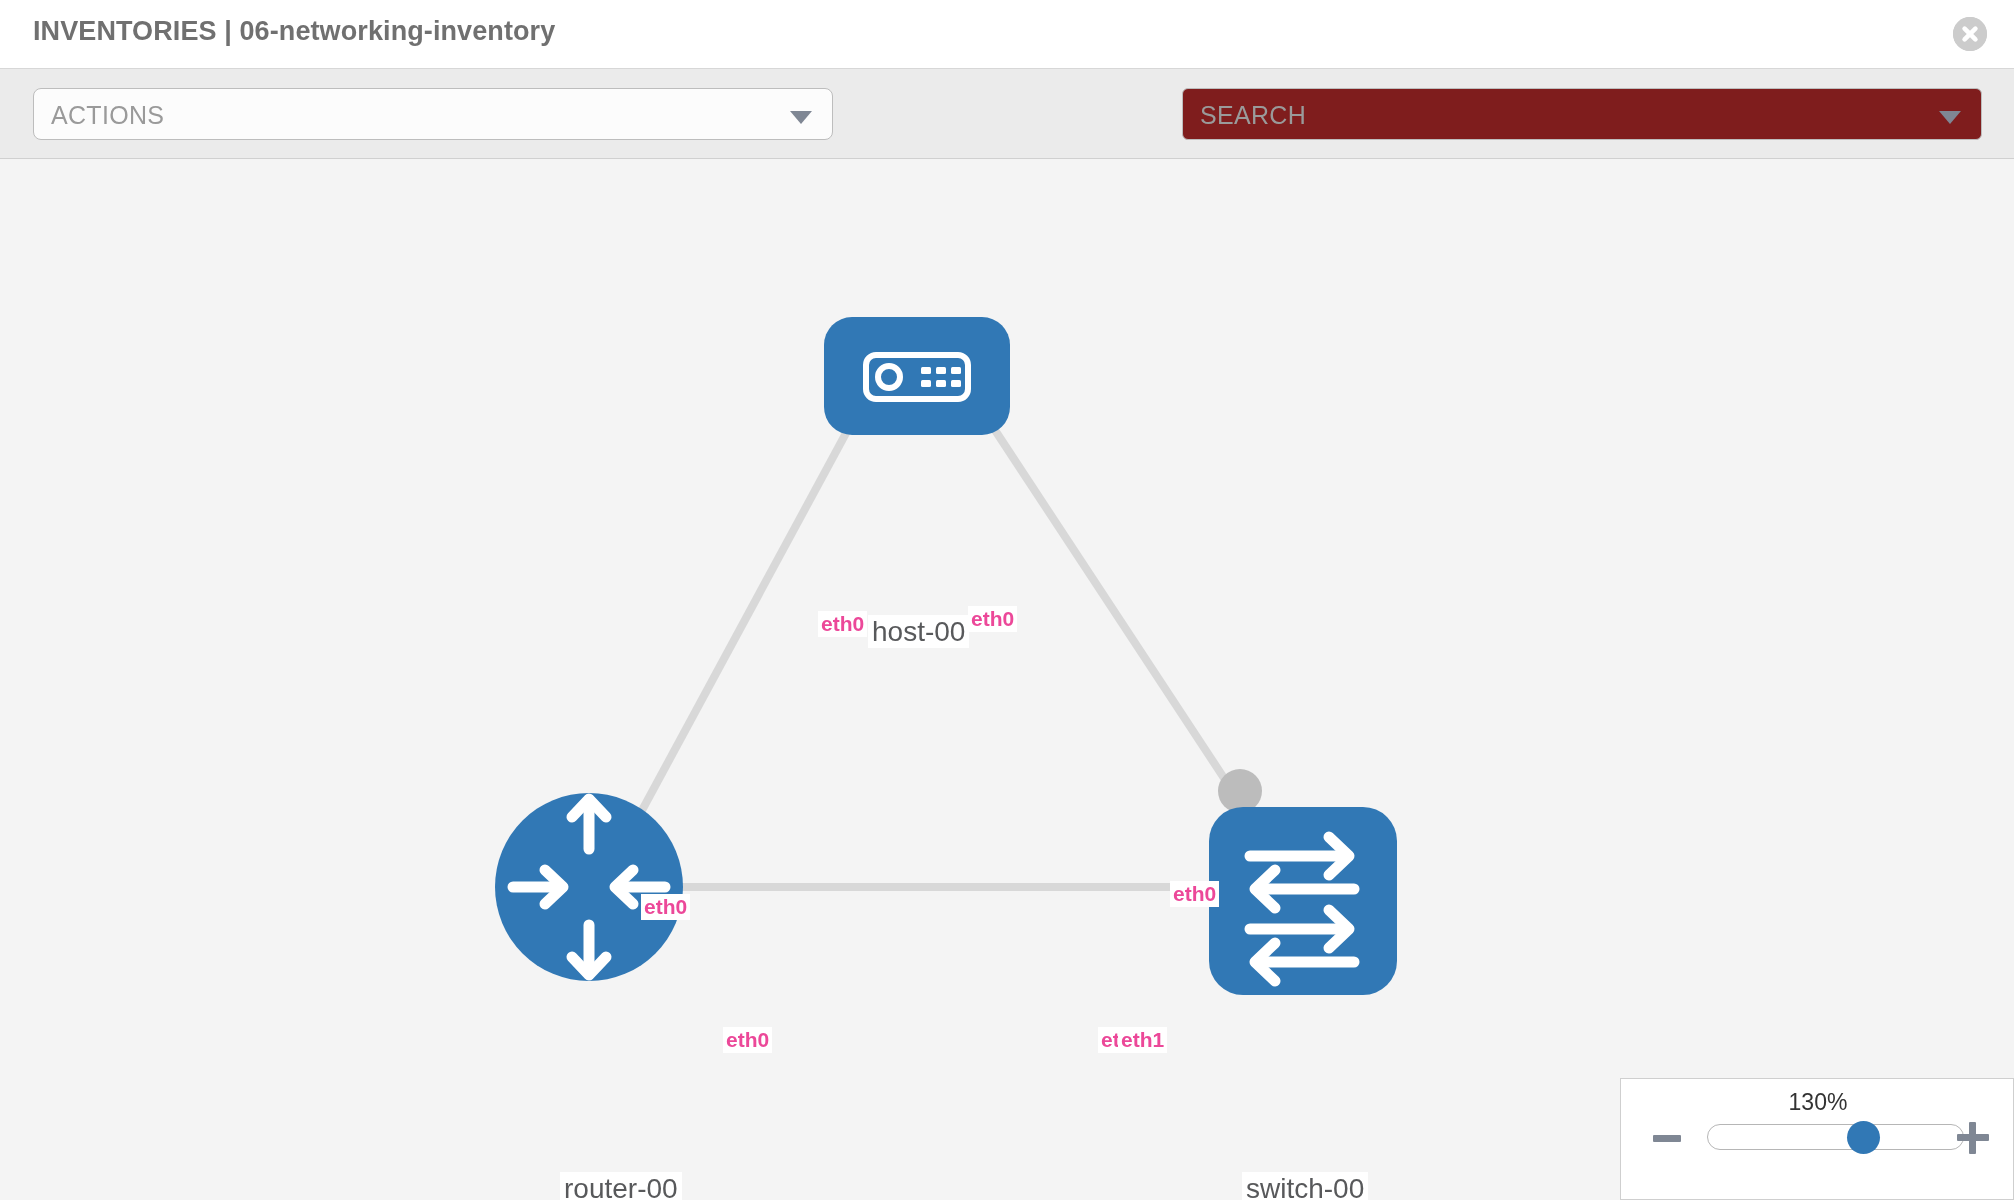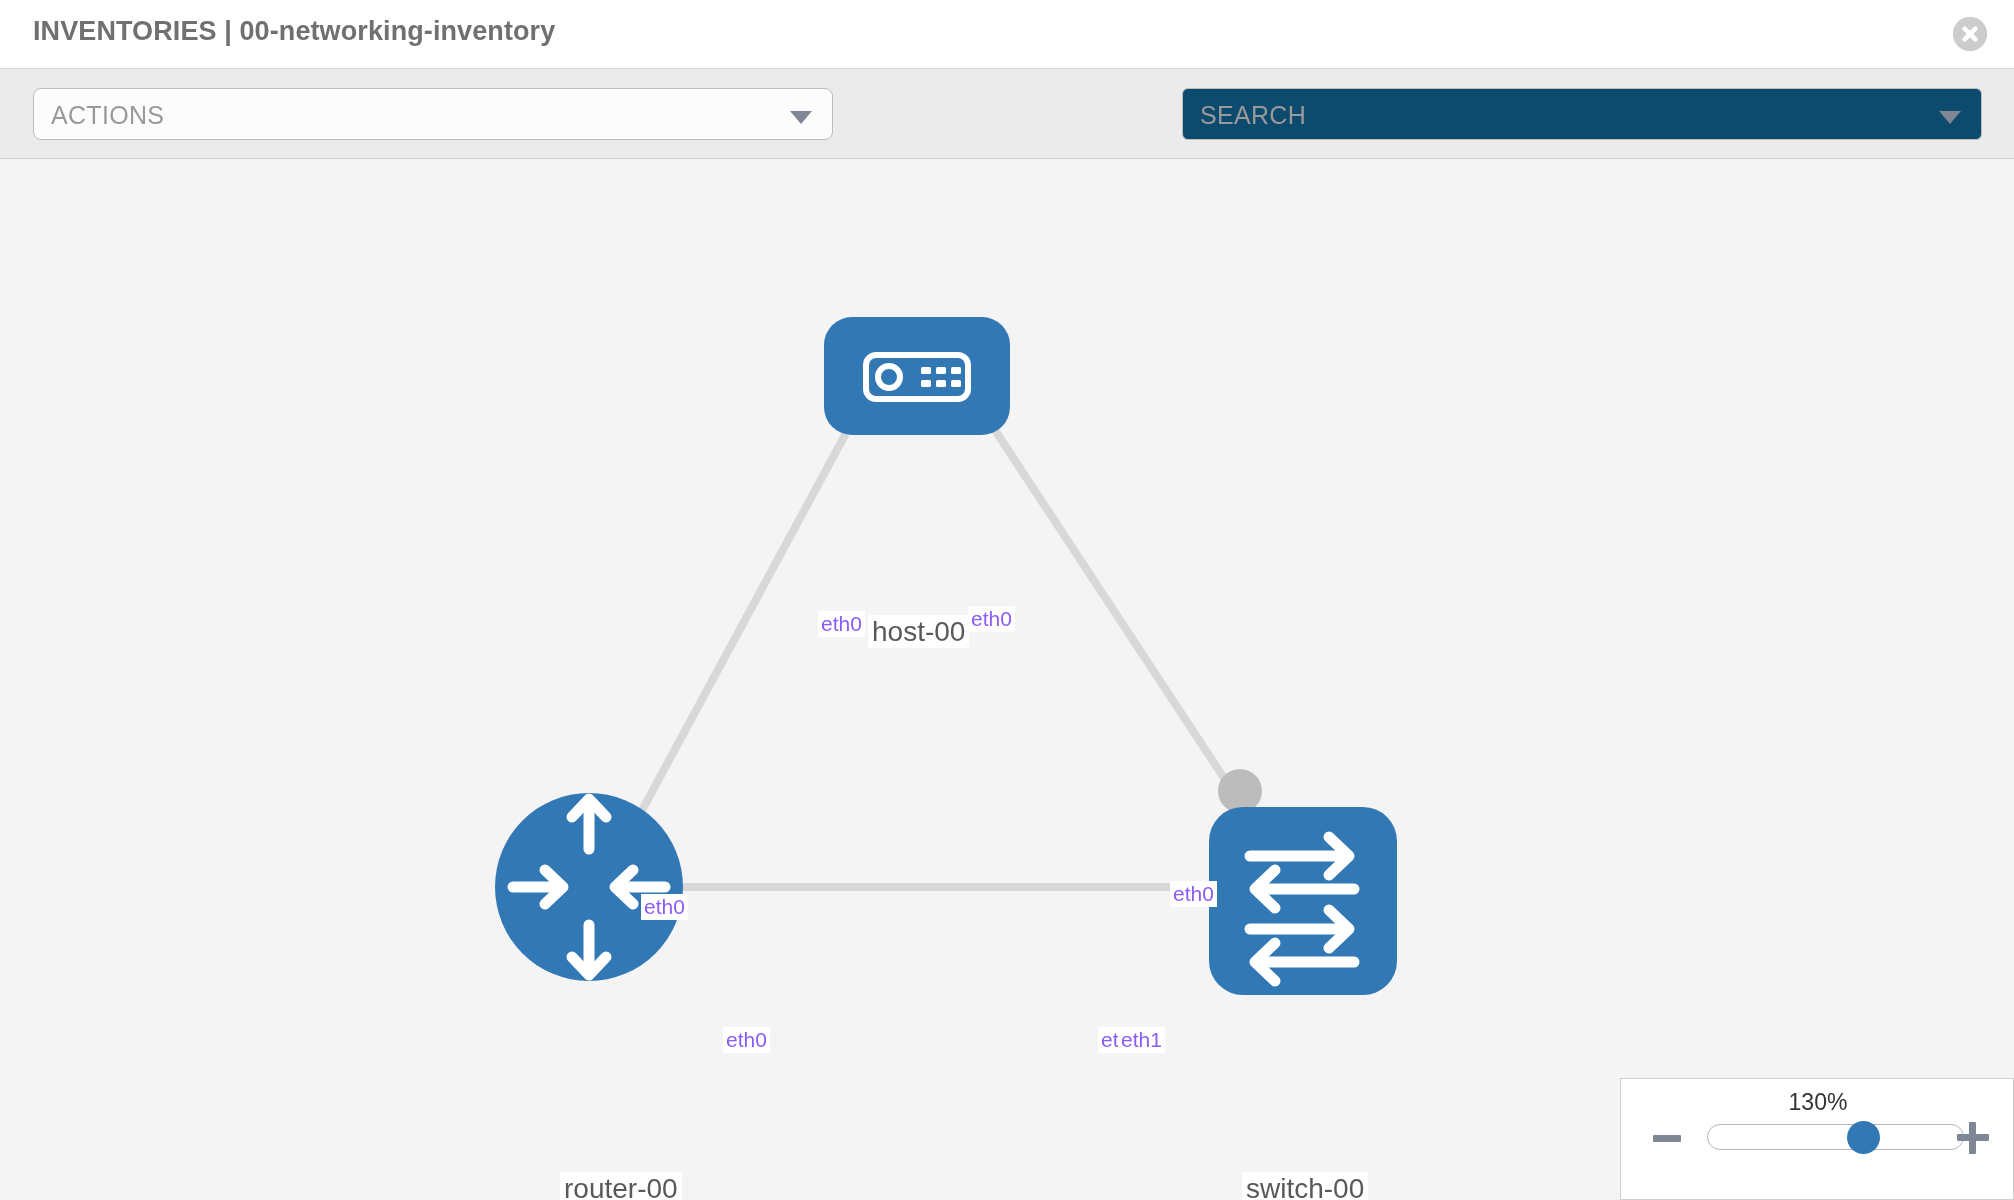--- a/index.html
+++ b/index.html
@@ -101,21 +101,21 @@
   }
   .tool-icon.wrench { left: 1043px; top: 88px; }
   .tool-icon.key    { left: 1110px; top: 88px; }
 
   .search-select {
     position: absolute;
     left: 1182px;
     top: 19px;
     width: 800px;
     height: 52px;
-    background: #0c4a6e;
+    background: #7f1d1d;
     border: 1px solid #bdbdbd;
     border-radius: 6px;
     box-sizing: border-box;
     cursor: text;
   }
   .search-label {
     position: absolute;
     left: 17px;
     top: 12px;
     font-size: 25px;
@@ -145,25 +145,26 @@
     color: #58595b;
     font-size: 28px;
     padding: 1px 4px;
     white-space: nowrap;
     line-height: 1.12;
     margin-top: 24px;
   }
   .if-label {
     position: absolute;
     background: #ffffff;
-    color: #8b5cf6;
+    color: #ec4899;
     font-size: 21px;
     padding: 1px 3px;
     white-space: nowrap;
     line-height: 1.12;
+    font-weight: bold;
   }
 
   
   .zoom-panel {
     position: absolute;
     left: 1620px;
     top: 1078px;
     width: 394px;
     height: 122px;
     background: #ffffff;
@@ -226,21 +227,21 @@
     background: #3178b5;
     cursor: grab;
   }
 </style>
 </head>
 <body>
 
 <div id="app">
 
   <div class="header">
-    <div class="page-title">INVENTORIES | 00-networking-inventory</div>
+    <div class="page-title">INVENTORIES | 06-networking-inventory</div>
     <div class="close-btn">
       <svg width="34" height="34" viewBox="0 0 34 34" aria-hidden="true">
         <circle cx="17" cy="17" r="17" fill="#cccccc"></circle>
         <path d="M11.6 11.6 L22.4 22.4 M22.4 11.6 L11.6 22.4" stroke="#ffffff" stroke-width="4.6" stroke-linecap="round"></path>
       </svg>
     </div>
   </div>
 
   <div class="toolbar">
 

